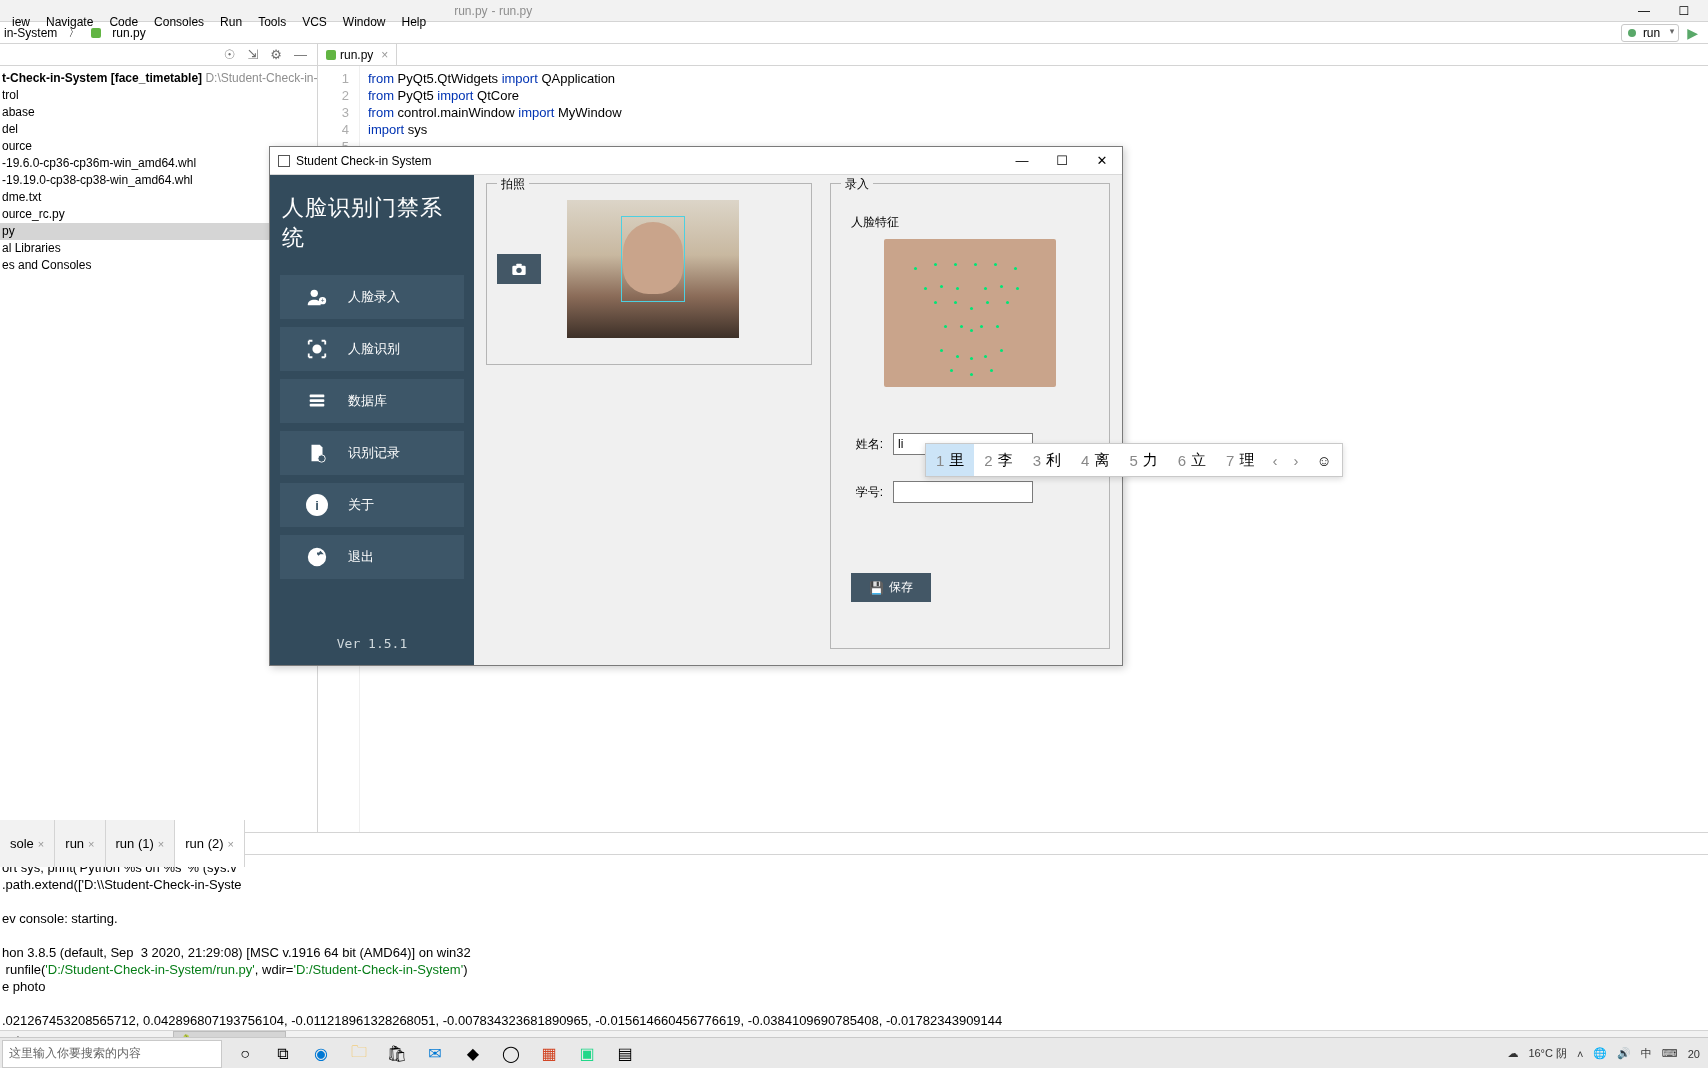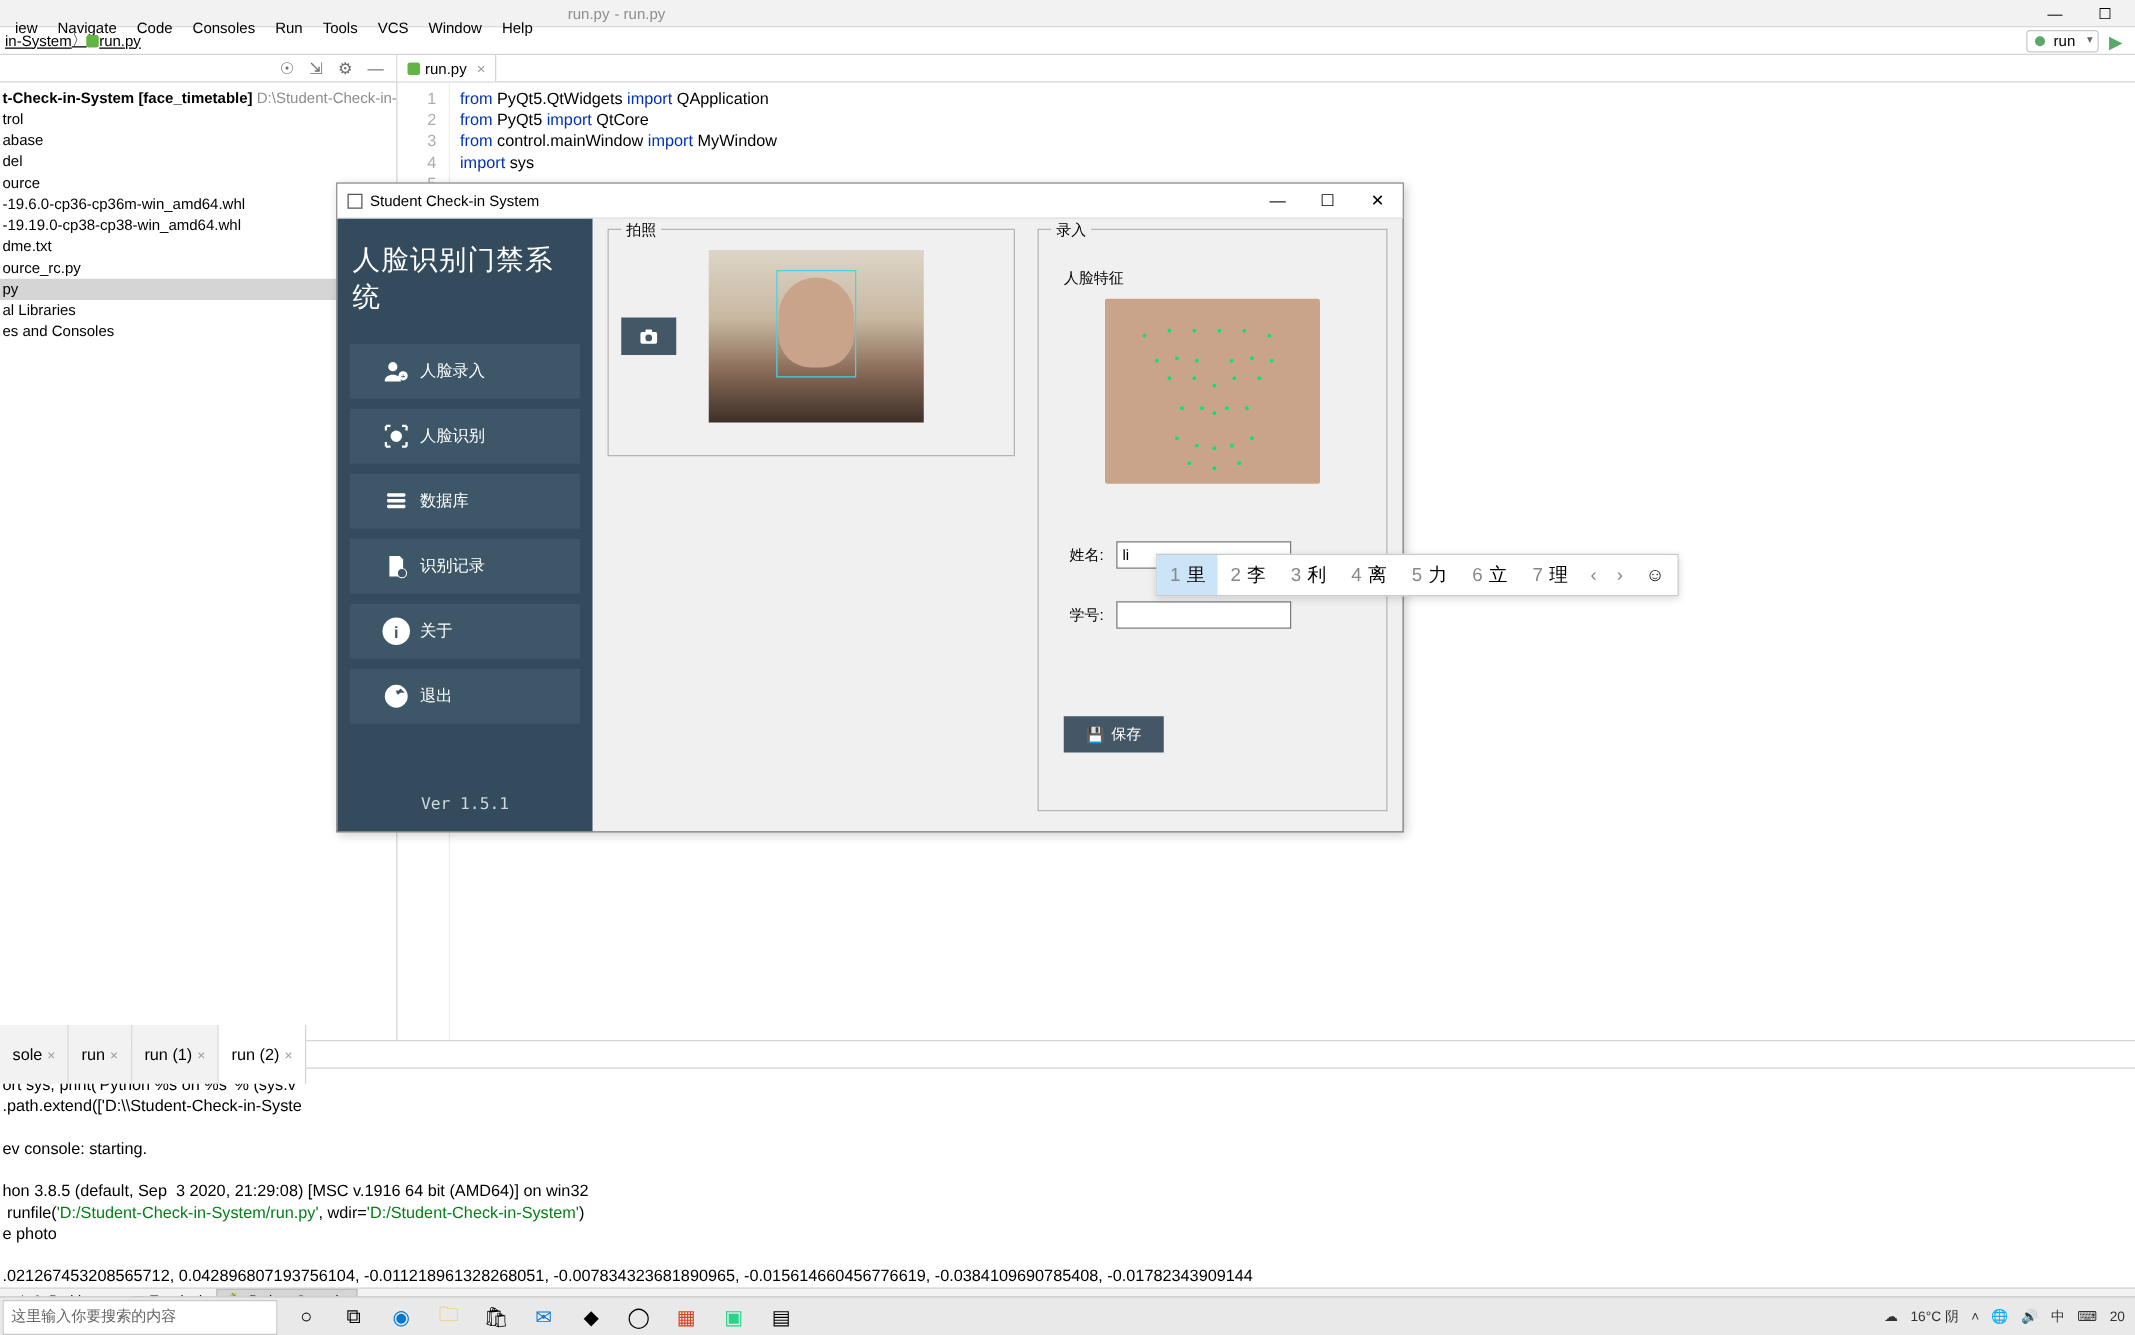--- a/index.html
+++ b/index.html
@@ -7,21 +7,21 @@
 
 
 .menubar { height: 22px; background: #f2f2f2; border-bottom: 1px solid #d4d4d4; display: flex; align-items: center; padding: 0 4px; }
 .menubar .item { padding: 2px 8px; cursor: pointer; margin-top: 22px; }
 .menubar .title-part { color: #8e8e8e; margin-left: 20px; }
 .menubar .win-controls { margin-left: auto; display: flex; }
 .menubar .win-controls span { width: 40px; text-align: center; }
 
 
 .tabbar { height: 22px; background: #fff; border-bottom: 1px solid #d4d4d4; display: flex; align-items: center; padding-left: 4px; }
-.bread { display: flex; align-items: center; gap: 0; text-decoration: underline; }
+.bread { display: flex; align-items: center; gap: 11px; }
 .bread .file-ico { width: 10px; height: 10px; background: #62b543; border-radius: 2px; display: inline-block; }
 .tabbar .right { margin-left: auto; display: flex; align-items: center; gap: 8px; padding-right: 10px; }
 .run-dd { border: 1px solid #c9c9c9; border-radius: 3px; padding: 1px 18px 1px 6px; position: relative; }
 .run-dd::after { content: "▾"; position: absolute; right: 4px; font-size: 9px; color: #666; }
 .green-dot { width: 8px; height: 8px; background: #59a869; border-radius: 50%; display: inline-block; margin-right: 4px; }
 .play { color: #59a869; font-size: 14px; }
 
 
 .main { position: absolute; top: 44px; left: 0; right: 0; bottom: 236px; display: flex; }
 .sidebar { width: 318px; border-right: 1px solid #d4d4d4; display: flex; flex-direction: column; }
@@ -64,21 +64,21 @@
 .qt-window { position: absolute; left: 269px; top: 146px; width: 854px; height: 520px; background: #f0f0f0; border: 1px solid #7a7a7a; box-shadow: 2px 2px 8px rgba(0,0,0,.2); }
 .qt-title { height: 28px; background: #fff; display: flex; align-items: center; padding-left: 8px; border-bottom: 1px solid #d9d9d9; }
 .qt-title .ico { width: 12px; height: 12px; border: 1px solid #555; margin-right: 6px; }
 .qt-title .ctrls { margin-left: auto; display: flex; }
 .qt-title .ctrls span { width: 40px; height: 28px; display: flex; align-items: center; justify-content: center; font-size: 13px; }
 .qt-body { position: absolute; top: 28px; left: 0; right: 0; bottom: 0; display: flex; }
 
 
 .qt-side { width: 204px; background: #334b5c; color: #fff; display: flex; flex-direction: column; }
 .qt-side .hdr { font-size: 22px; padding: 18px 12px; letter-spacing: 1px; }
-.qt-side .mi { height: 44px; margin: 4px 10px; background: #3d5668; display: flex; align-items: center; gap: 8px; padding-left: 26px; font-size: 13px; cursor: pointer; }
+.qt-side .mi { height: 44px; margin: 4px 10px; background: #3d5668; display: flex; align-items: center; gap: 20px; padding-left: 26px; font-size: 13px; cursor: pointer; }
 .qt-side .mi .ico { width: 22px; height: 22px; display: flex; align-items: center; justify-content: center; }
 .qt-side .mi.info .ico { background: #fff; color: #3d5668; border-radius: 50%; font-weight: bold; }
 .qt-side .ver { margin-top: auto; text-align: center; padding: 14px 0; font-family: Consolas, monospace; font-size: 13px; color: #cfd8dc; }
 
 
 .qt-main { flex: 1; padding: 8px 12px; display: flex; gap: 18px; }
 .col1 { width: 326px; display: flex; flex-direction: column; gap: 14px; }
 .panel { border: 1px solid #b5b5b5; position: relative; padding: 34px 10px 12px 10px; }
 .panel.camera { height: 276px; }
 .panel.camera .hdr { position: absolute; top: 0; left: 0; right: 0; height: 28px; background: #4a6173; color: #fff; font-size: 12px; display: flex; align-items: center; padding-left: 10px; }

